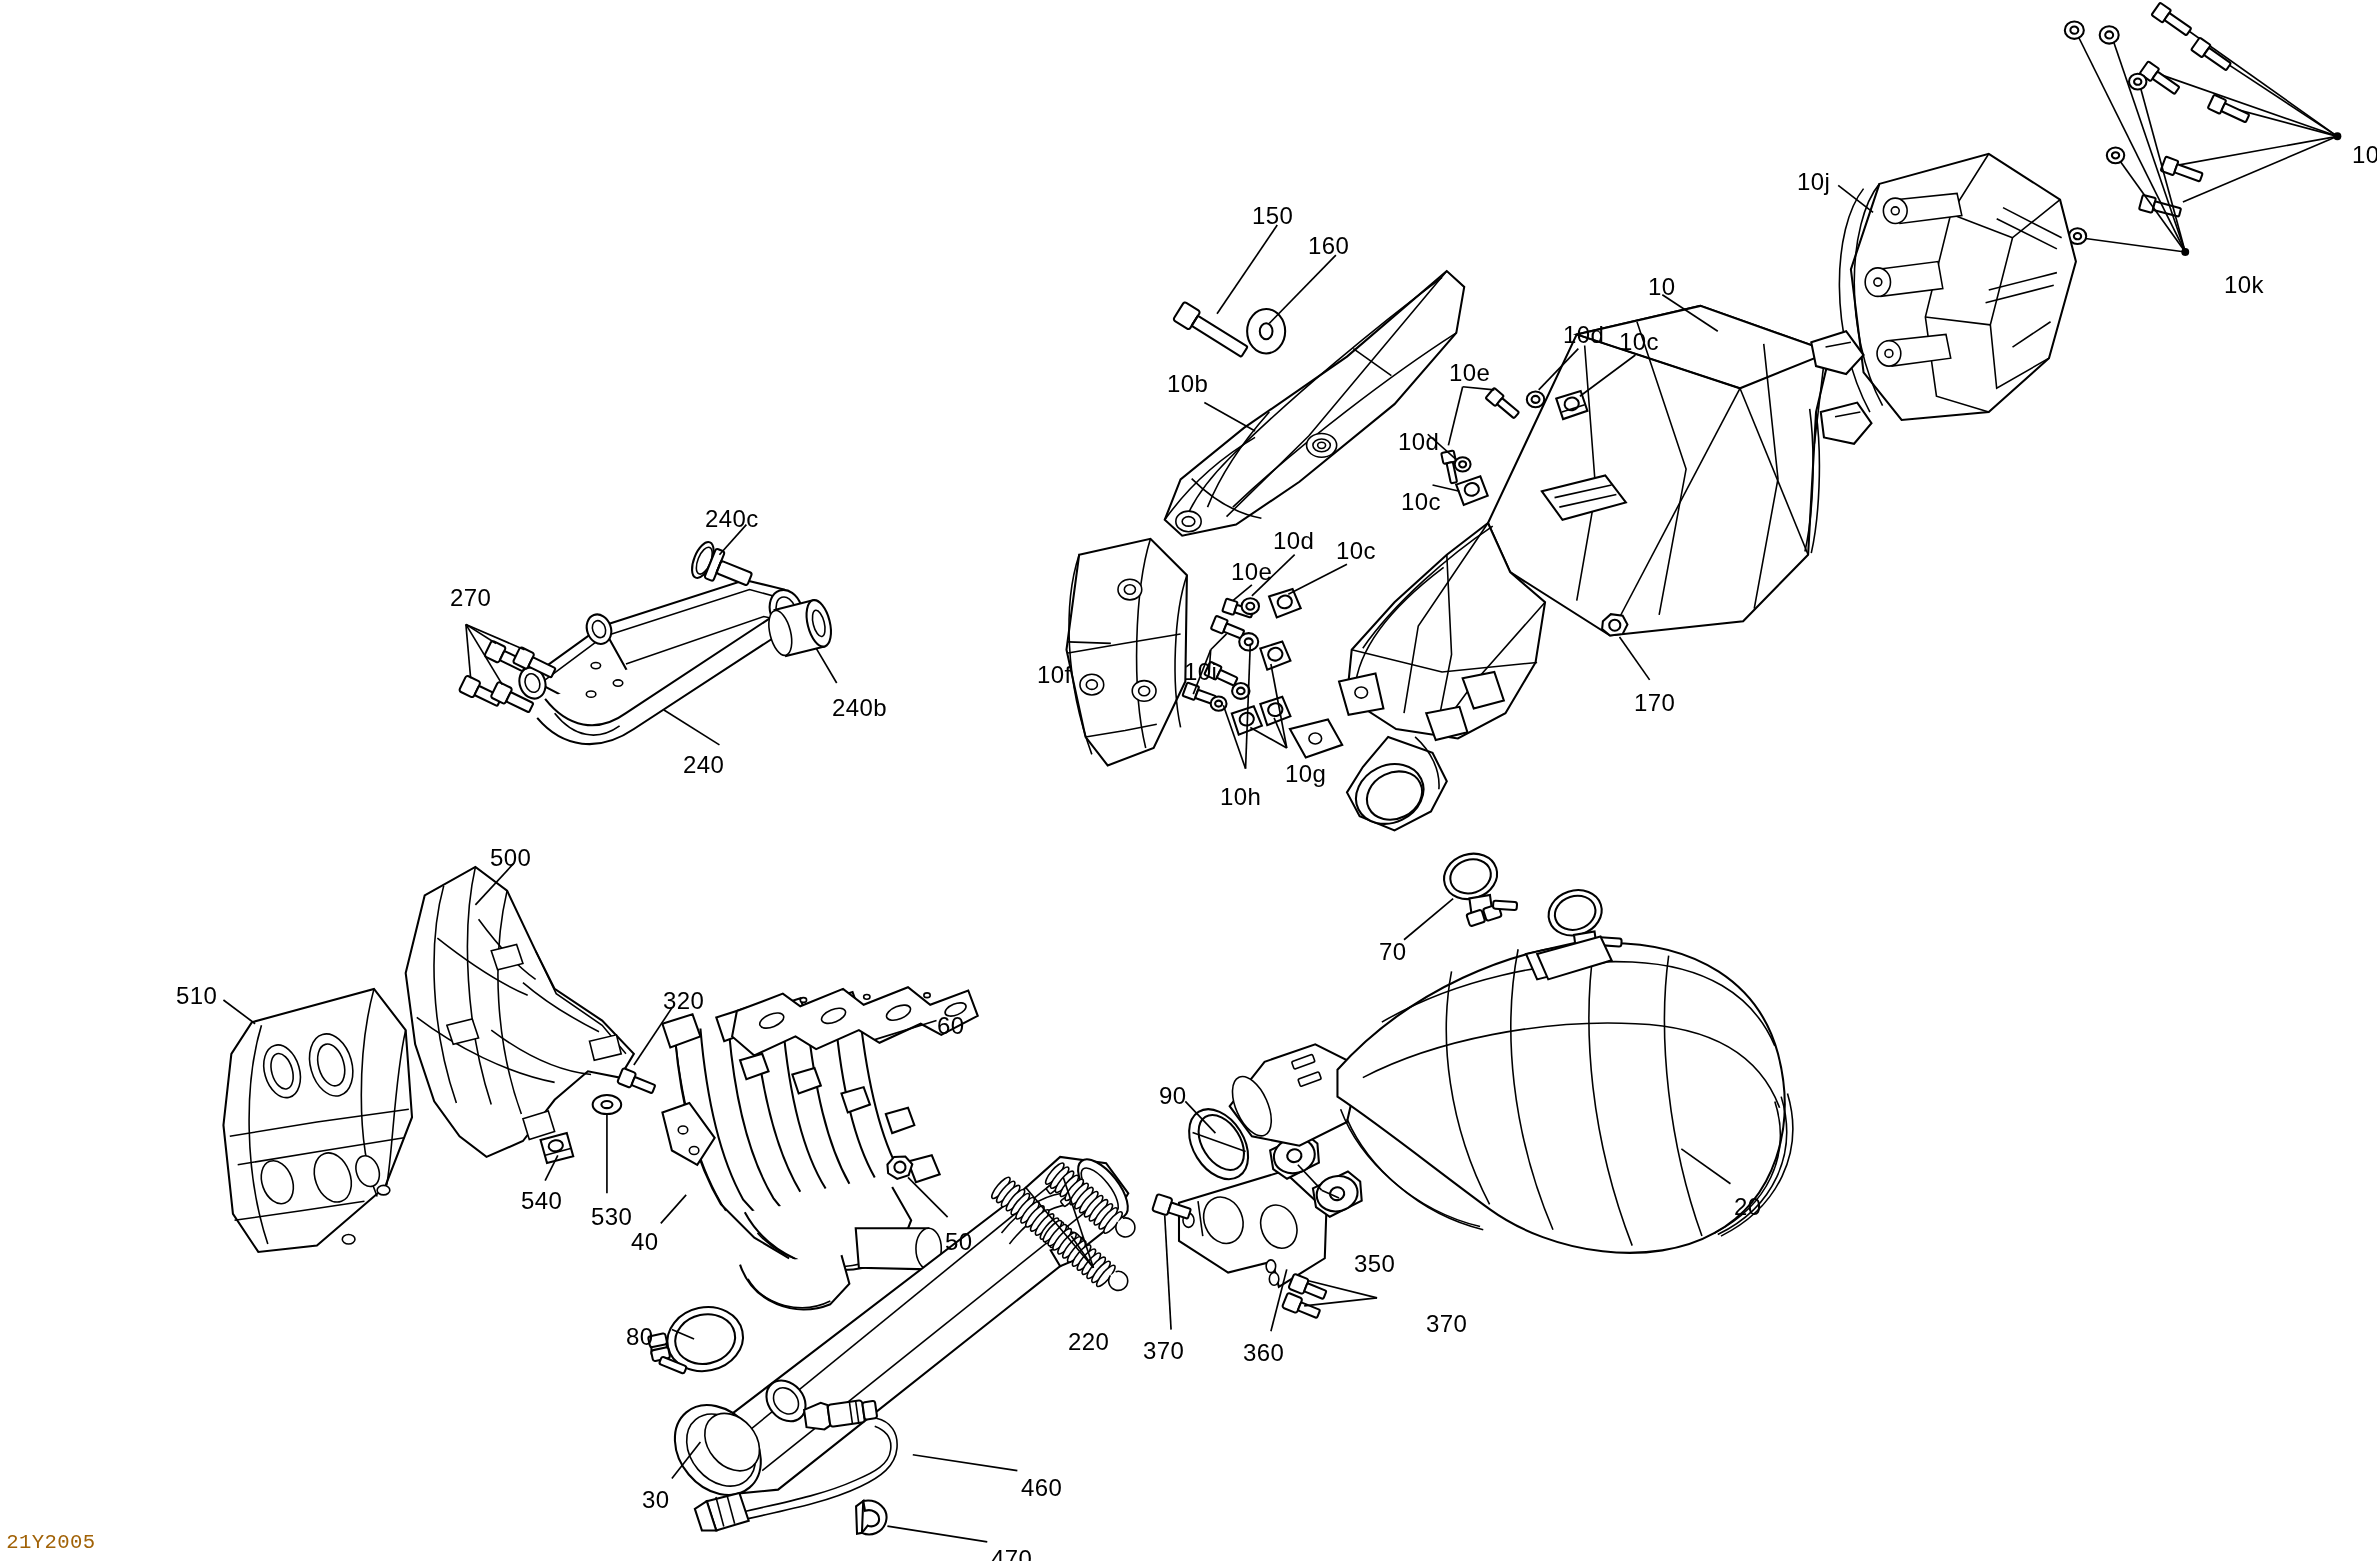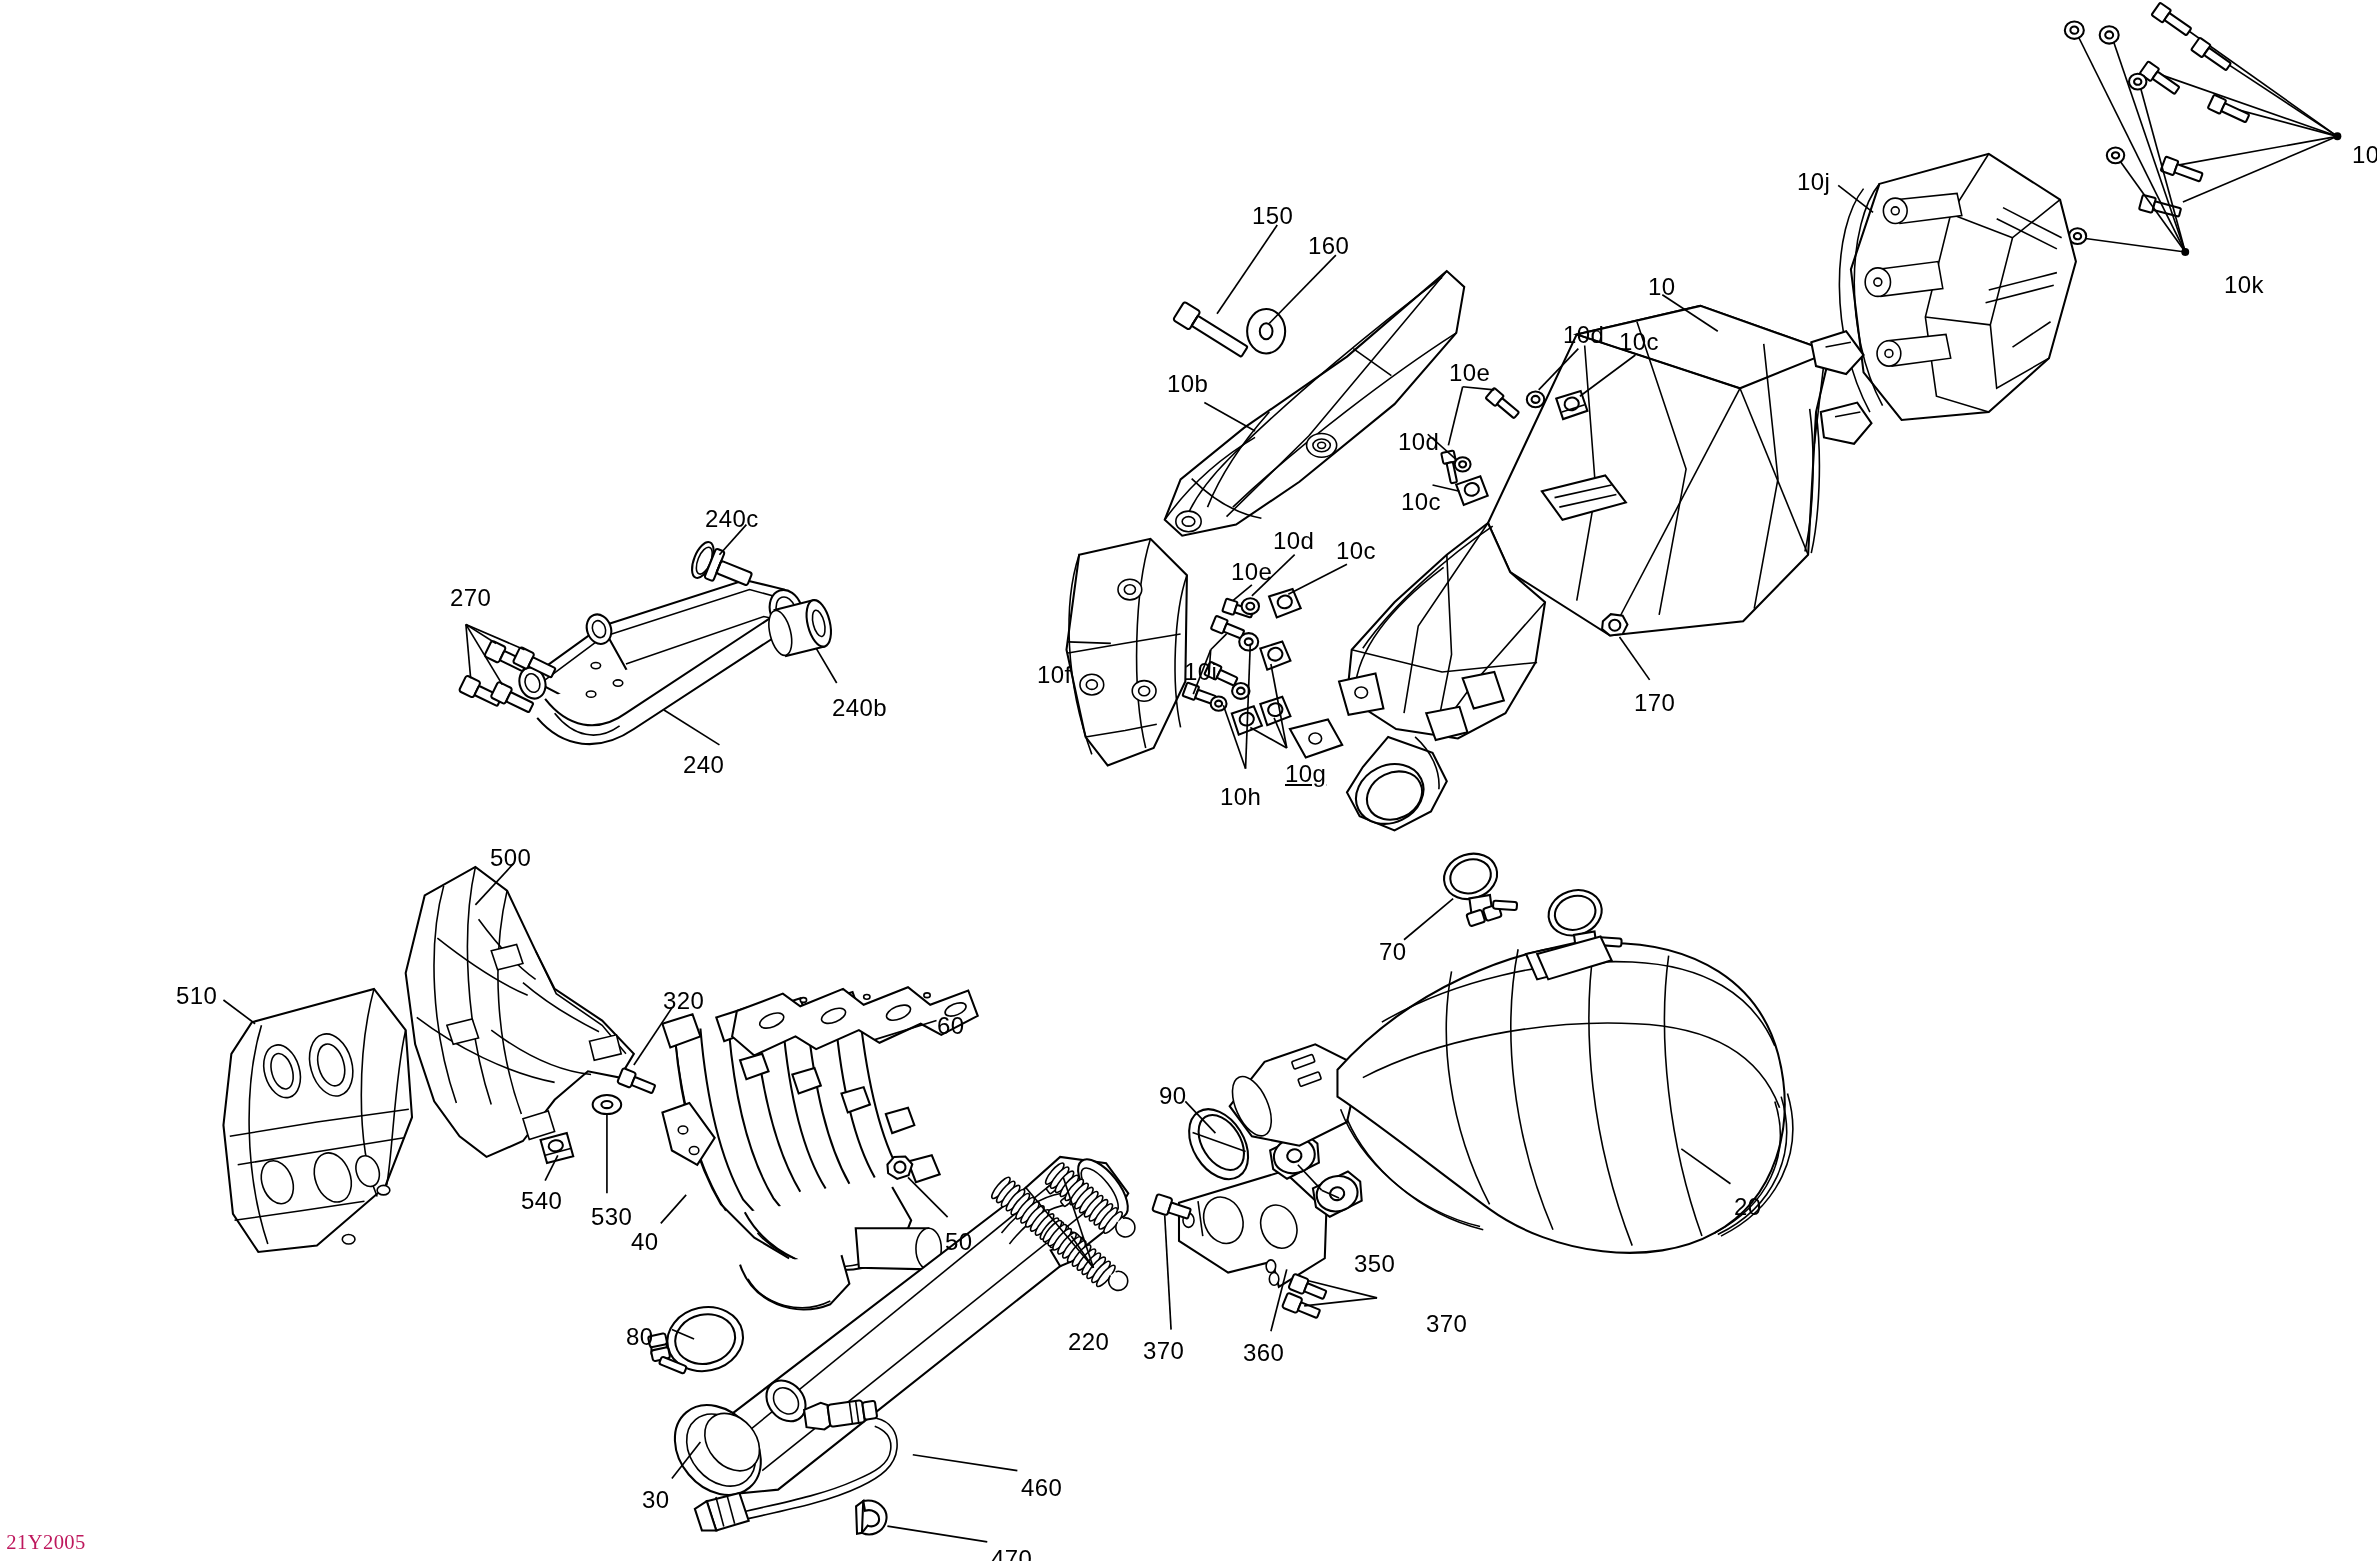--- a/index.html
+++ b/index.html
@@ -17,23 +17,23 @@
     font-family:"Liberation Sans", sans-serif;
     font-size:24px;
     line-height:1;
     color:#000;
     white-space:nowrap;
     letter-spacing:0.4px;
   }
   .drawing-no{
     position:absolute;
     left:6.3px;top:1531px;
-    font-family:Liberation Serif, serif;
+    font-family:Liberation Mono, monospace;
     font-size:20.6px;
-    color:#be185d;
+    color:#a16207;
     letter-spacing:0.4px;
   }
   .lead{stroke:#000;stroke-width:2.1;fill:none;}
   .thin{stroke:#000;stroke-width:2.0;fill:none;}
   .med{stroke:#000;stroke-width:2.6;fill:none;}
   .wht{fill:#ffffff;}
   .dot{fill:#000;}
 </style>
 </head>
 <body>
@@ -885,21 +885,21 @@
       <div class="callout" style="left: 1619px; top: 330px;">10c</div>
       <div class="callout" style="left: 1449px; top: 361px;">10e</div>
       <div class="callout" style="left: 1398px; top: 430px;">10d</div>
       <div class="callout" style="left: 1401px; top: 490px;">10c</div>
       <div class="callout" style="left: 1037px; top: 630px; margin-top: 33px;">10f</div>
       <div class="callout" style="left: 1184px; top: 628px; margin-top: 32px;">10i</div>
       <div class="callout" style="left: 1231px; top: 560px;">10e</div>
       <div class="callout" style="left: 1273px; top: 529px;">10d</div>
       <div class="callout" style="left: 1336px; top: 539px;">10c</div>
       <div class="callout" style="left: 1220px; top: 785px;">10h</div>
-      <div class="callout" style="left: 1285px; top: 762px; text-decoration: underline;">10g</div>
+      <div class="callout" style="left: 1285px; top: 762px;">10g</div>
       <div class="callout" style="left: 1634px; top: 691px;">170</div>
       <div class="callout" style="left: 1797px; top: 170px;">10j</div>
       <div class="callout" style="left: 2203px; top: 273px; margin-left: 21px;">10k</div>
       <div class="callout" style="left: 2352px; top: 143px;">10l</div>
       <div class="callout" style="left: 705px; top: 507px;">240c</div>
       <div class="callout" style="left: 450px; top: 586px;">270</div>
       <div class="callout" style="left: 832px; top: 696px;">240b</div>
       <div class="callout" style="left: 683px; top: 753px;">240</div>
       <div class="callout" style="left: 490px; top: 846px;">500</div>
       <div class="callout" style="left: 176px; top: 984px;">510</div>

